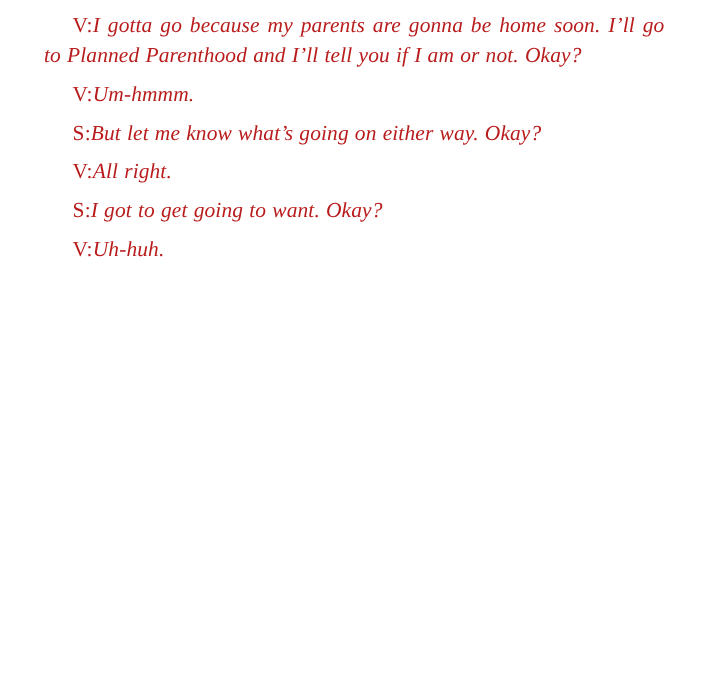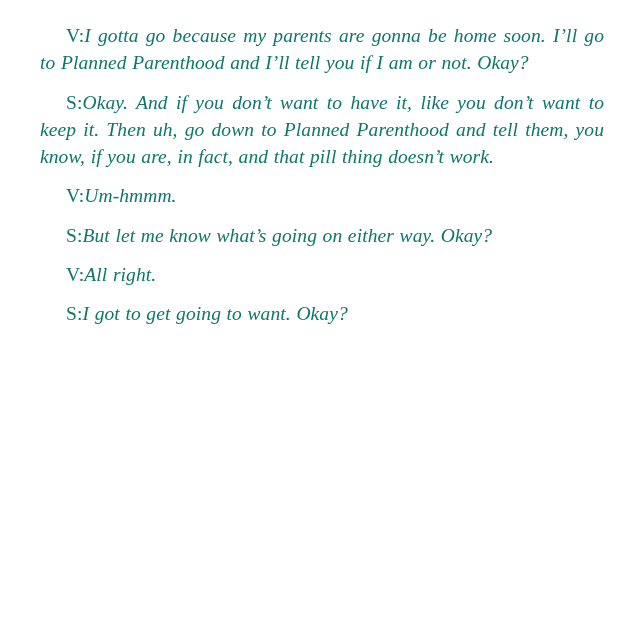--- a/index.html
+++ b/index.html
@@ -17,25 +17,25 @@
     box-sizing: border-box;
     width: 640px;
     height: 626px;
     padding: 10px 36px 0 40px;
     background: #ffffff;
   }
   .transcript {
     display: block;
   }
   .para {
-    margin: 12px 0 8px 0;
+    margin: 0 0 8px 0;
     text-indent: 26px;
     font-size: 19.5px;
     line-height: 1.40;
-    color: #0f766e;
+    color: #b91c1c;
     font-style: italic;
     text-align: justify;
     letter-spacing: 0.1px;
     word-spacing: 0.6px;
   }
   .para:last-child {
     margin-bottom: 0;
   }
   .speaker {
     font-style: normal;
@@ -44,39 +44,39 @@
 </head>
 <body>
 
 <div class="page">
   <div class="transcript">
 
     <p class="para">
       <span class="speaker">V:</span><span>I gotta go because my parents are gonna be home soon. I’ll go to Planned Parenthood and I’ll tell you if I am or not. Okay?</span>
     </p>
 
-    <p class="para">
-      <span class="speaker">S:</span><span>Okay. And if you don’t want to have it, like you don’t want to keep it. Then uh, go down to Planned Parenthood and tell them, you know, if you are, in fact, and that pill thing doesn’t  work.</span>
-    </p>
 
     <p class="para">
       <span class="speaker">V:</span><span>Um-hmmm.</span>
     </p>
 
 
 
     <p class="para">
       <span class="speaker">S:</span><span>But let me know what’s going on either way. Okay?</span>
     </p>
 
     <p class="para">
       <span class="speaker">V:</span><span>All right.</span>
     </p>
 
     <p class="para">
       <span class="speaker">S:</span><span>I got to get going to want. Okay?</span>
     </p>
 
+    <p class="para">
+      <span class="speaker">V:</span><span>Uh-huh.</span>
+    </p>
 
 
 
   </div>
 </div>
 
 </body></html>

